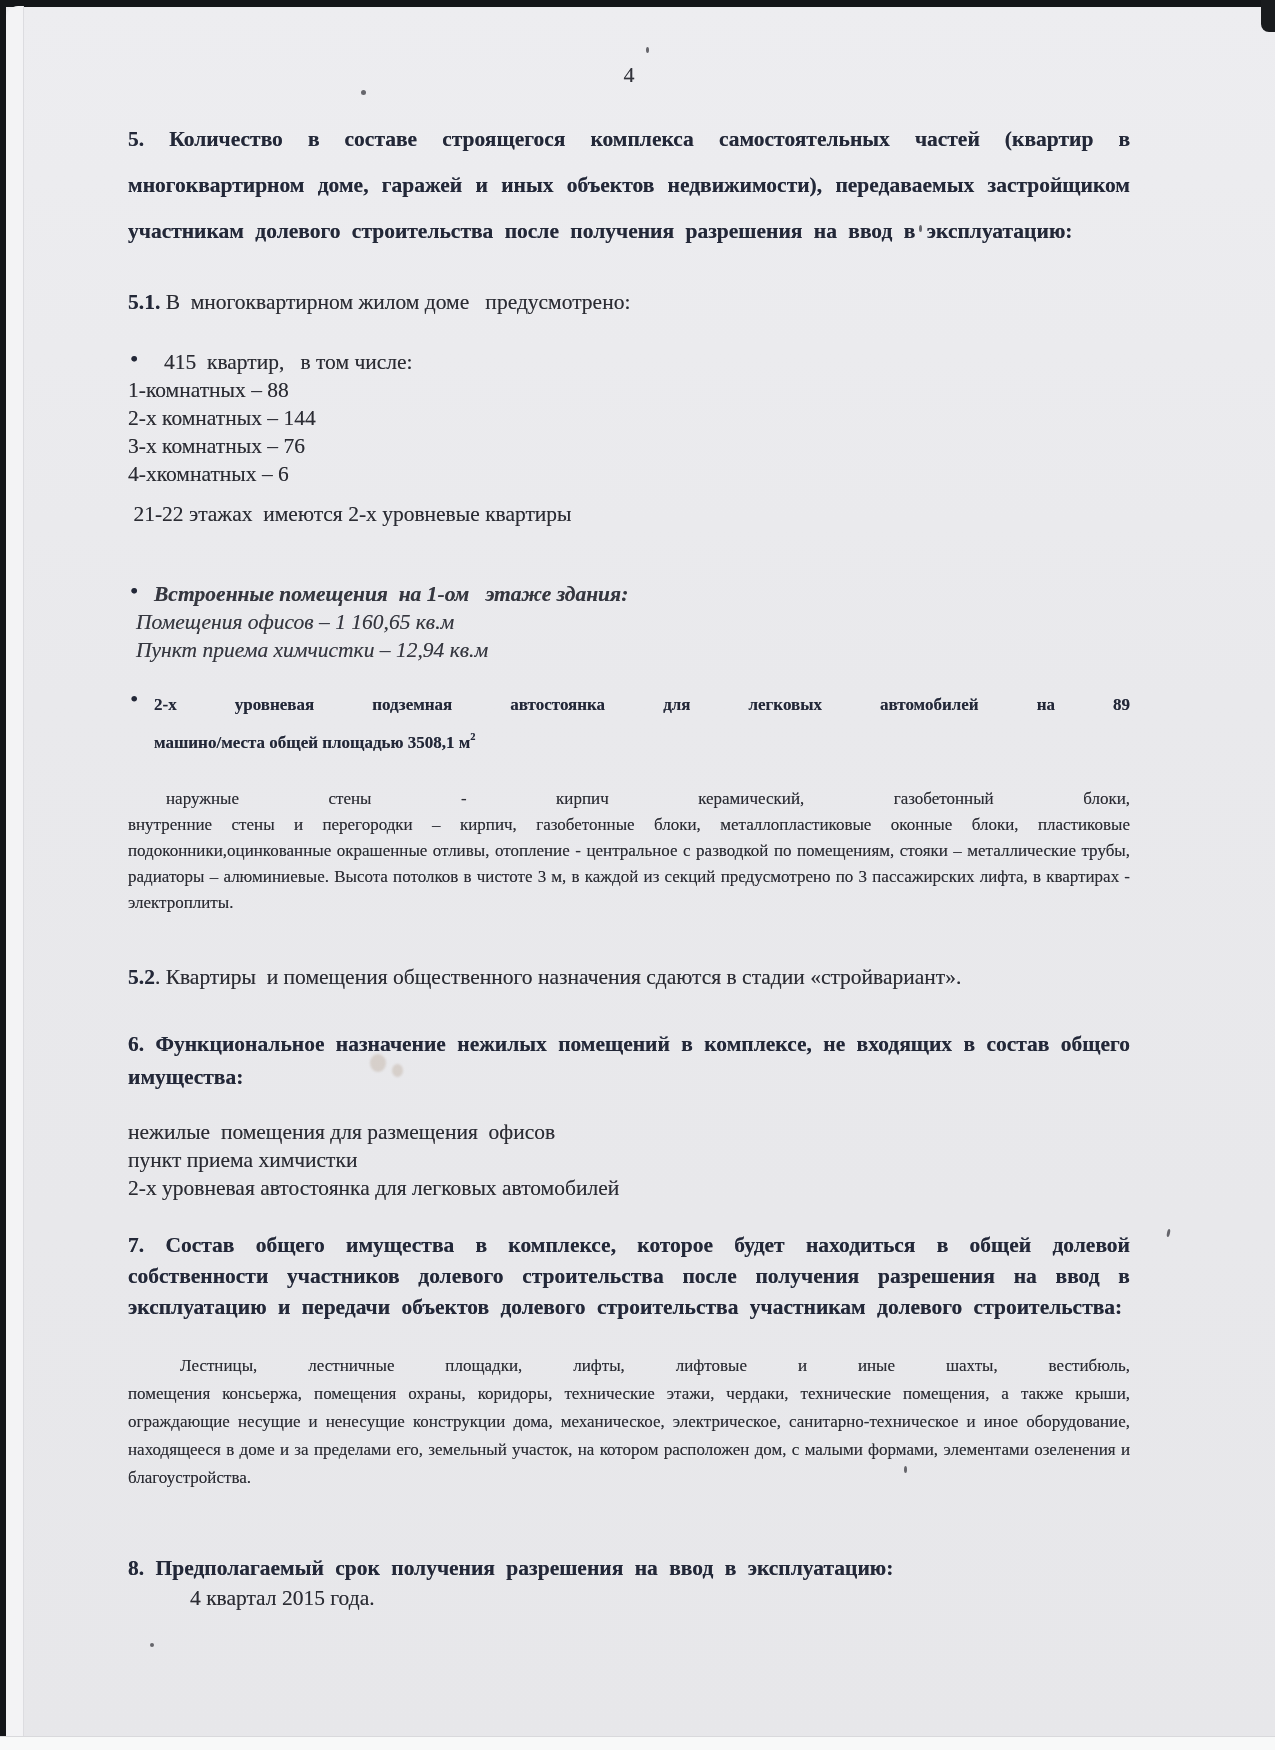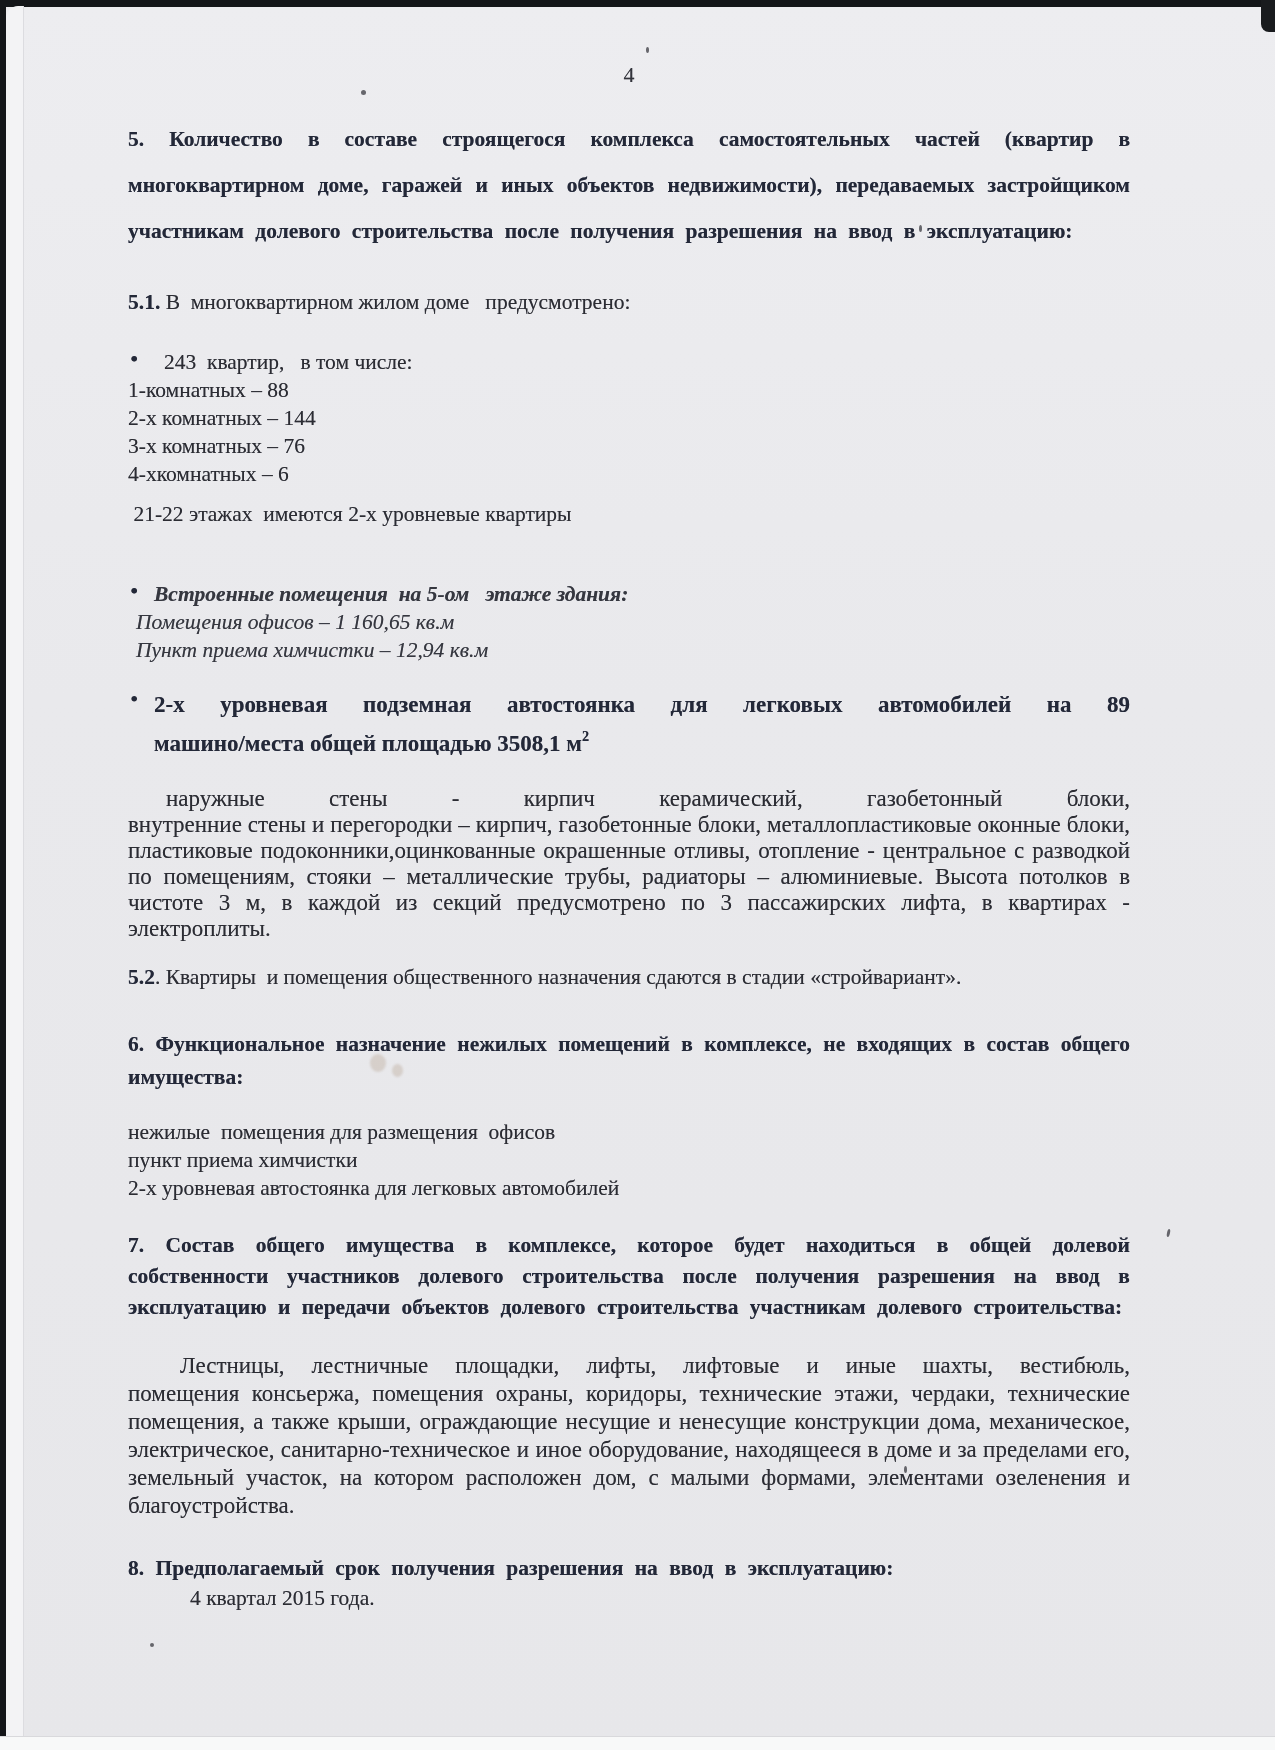--- a/index.html
+++ b/index.html
@@ -17,21 +17,21 @@
   .corner-tr{position:absolute;top:0;right:0;width:14px;height:32px;background:#191b1e;border-bottom-left-radius:8px;}
   .edge-bottom{position:absolute;bottom:0;left:0;right:0;height:13px;background:#f8f9f9;border-top:1px solid #d9d9dc;}
   
   .speck{position:absolute;background:#3a3a40;border-radius:50%;opacity:.75;}
   .smudge{position:absolute;background:rgba(150,120,88,.22);border-radius:50%;filter:blur(1px);}
   
   .column{position:absolute;left:128px;top:0;width:1002px;height:1750px;}
   .block{position:absolute;left:0;right:0;}
   .pre{white-space:pre-wrap;}
   .line{font-size:21.5px;line-height:28px;}
-  .body-text{font-size:23px;}
+  .body-text{font-size:17px;}
   .h{font-weight:bold;color:#232838;text-align:justify;word-spacing:6px;
      text-shadow:0 0 .5px rgba(30,34,56,.55);}
   .h5{font-size:21.5px;line-height:46px;}
   .h33{font-size:21.5px;line-height:33px;}
   .h31{font-size:21.5px;line-height:31px;}
   .just{text-align:justify;}
   .jfull{text-align:justify;text-align-last:justify;}
   .pageno{font-size:22px;text-align:center;color:#33343b;}
   .bold{font-weight:bold;color:#232838;text-shadow:0 0 .5px rgba(30,34,56,.5);}
   .it{font-style:italic;color:#35373f;}
@@ -70,32 +70,32 @@
   <div class="block pageno txt" style="top:62px;">4</div>
 
   <div class="block h h5" style="top:116px;">5. Количество в составе строящегося комплекса самостоятельных частей (квартир в многоквартирном доме, гаражей и иных объектов недвижимости), передаваемых застройщиком участникам долевого строительства после получения разрешения на ввод в эксплуатацию:</div>
 
   <div class="block line txt" style="top:288px;">
     <span class="bold">5.1.</span><span class="pre"> В  многоквартирном жилом доме   предусмотрено:</span>
   </div>
 
   <div class="block line bullet-item txt" style="top:348px;">
     <span class="bullet">•</span>
-    <span class="pre">243  квартир,   в том числе:</span>
+    <span class="pre">415  квартир,   в том числе:</span>
   </div>
 
   <div class="block line pre txt" style="top:376px;">1-комнатных – 88</div>
   <div class="block line pre txt" style="top:404px;">2-х комнатных – 144</div>
   <div class="block line pre txt" style="top:432px;">3-х комнатных – 76</div>
   <div class="block line pre txt" style="top:460px;">4-хкомнатных – 6</div>
   <div class="block line pre txt" style="top:500px;"> 21-22 этажах  имеются 2-х уровневые квартиры</div>
 
   <div class="block line hang26 txt" style="top:580px;">
     <span class="bullet" style="position:absolute;left:2px;top:-3px;font-size:24px;color:#232838;">•</span>
-    <span class="bold it pre">Встроенные помещения  на 5-ом   этаже здания:</span>
+    <span class="bold it pre">Встроенные помещения  на 1-ом   этаже здания:</span>
   </div>
   <div class="block line it pre txt" style="top:608px;padding-left:8px;">Помещения офисов – 1 160,65 кв.м</div>
   <div class="block line it pre txt" style="top:636px;padding-left:8px;">Пункт приема химчистки – 12,94 кв.м</div>
 
   <div class="block hang26" style="top:688px;">
     <span class="bullet" style="position:absolute;left:2px;top:-2px;font-size:24px;color:#232838;">•</span>
     <div class="bold body-text lh33 jfull">2-х уровневая подземная автостоянка для легковых автомобилей на 89</div>
     <div class="bold body-text lh33">
       <span>машино/места общей площадью 3508,1 м</span><sup>2</sup>
     </div>

